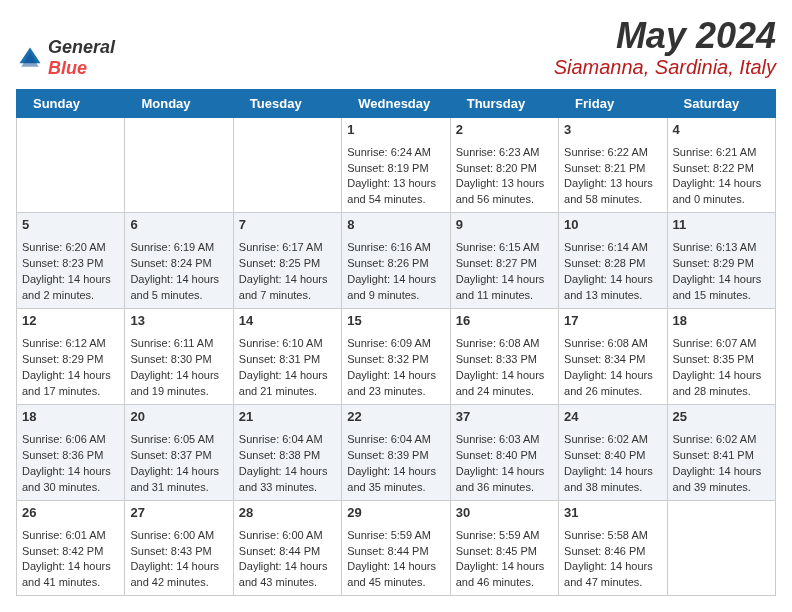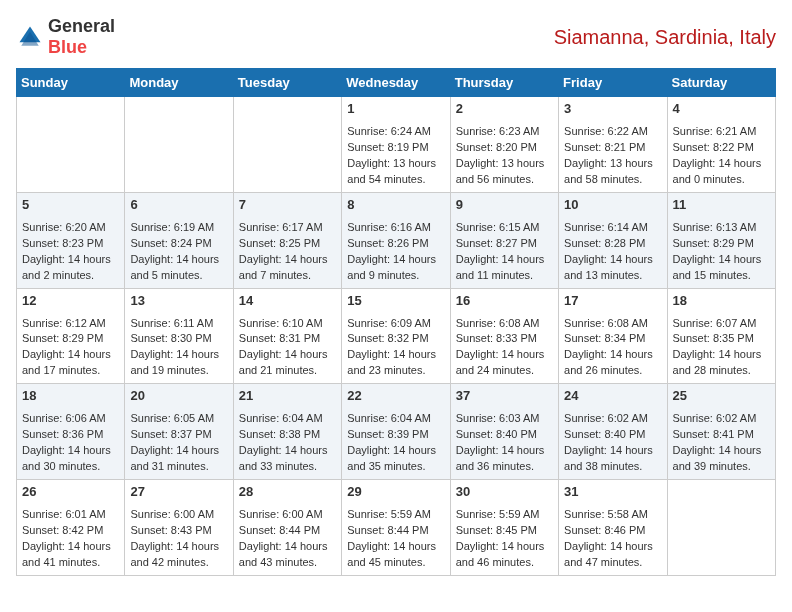--- a/index.html
+++ b/index.html
@@ -6,22 +6,23 @@
     body {
       font-family: Arial, sans-serif;
       background: #fff;
       width: 792px;
       min-height: 612px;
       padding: 16px;
     }
     .header-area {
       display: flex;
       justify-content: space-between;
-      align-items: center;
+      align-items: flex-end;
       margin-bottom: 10px;
+      font-style: italic;
     }
     .logo {
       display: flex;
       align-items: center;
       gap: 4px;
     }
     .logo-text-general {
       font-size: 18px;
       font-weight: bold;
       color: #333;
@@ -51,21 +52,21 @@
     .calendar-table {
       width: 100%;
       border-collapse: collapse;
       table-layout: fixed;
     }
     .calendar-table th {
       background: #1a6faf;
       color: #fff;
       font-size: 13px;
       font-weight: bold;
-      padding: 6px 4px;
+      padding: 6px 16px;
       text-align: left;
       border: 1px solid #1a6faf;
     }
     .calendar-table td {
       border: 1px solid #ccc;
       vertical-align: top;
       padding: 4px 5px;
       font-size: 10.5px;
       color: #333;
       height: 88px;
@@ -100,20 +101,21 @@
     <svg class="logo-icon" viewBox="0 0 32 32" xmlns="http://www.w3.org/2000/svg">
       <polygon points="16,4 28,22 4,22" fill="#1a6faf"></polygon>
       <polygon points="16,10 26,26 6,26" fill="#0a4f8f" opacity="0.5"></polygon>
     </svg>
     <div>
       <span class="logo-text-general">General</span><br>
       <span class="logo-text-blue">Blue</span>
     </div>
   </div>
   <div class="title-area">
+    <div class="month-title">May 2024</div>
     <div class="location-title">Siamanna, Sardinia, Italy</div>
   </div>
 </div>
 
 <table class="calendar-table">
   <thead>
     <tr id="weekday-header">
     <th>Sunday</th>
         <th>Monday</th>
         <th>Tuesday</th>

